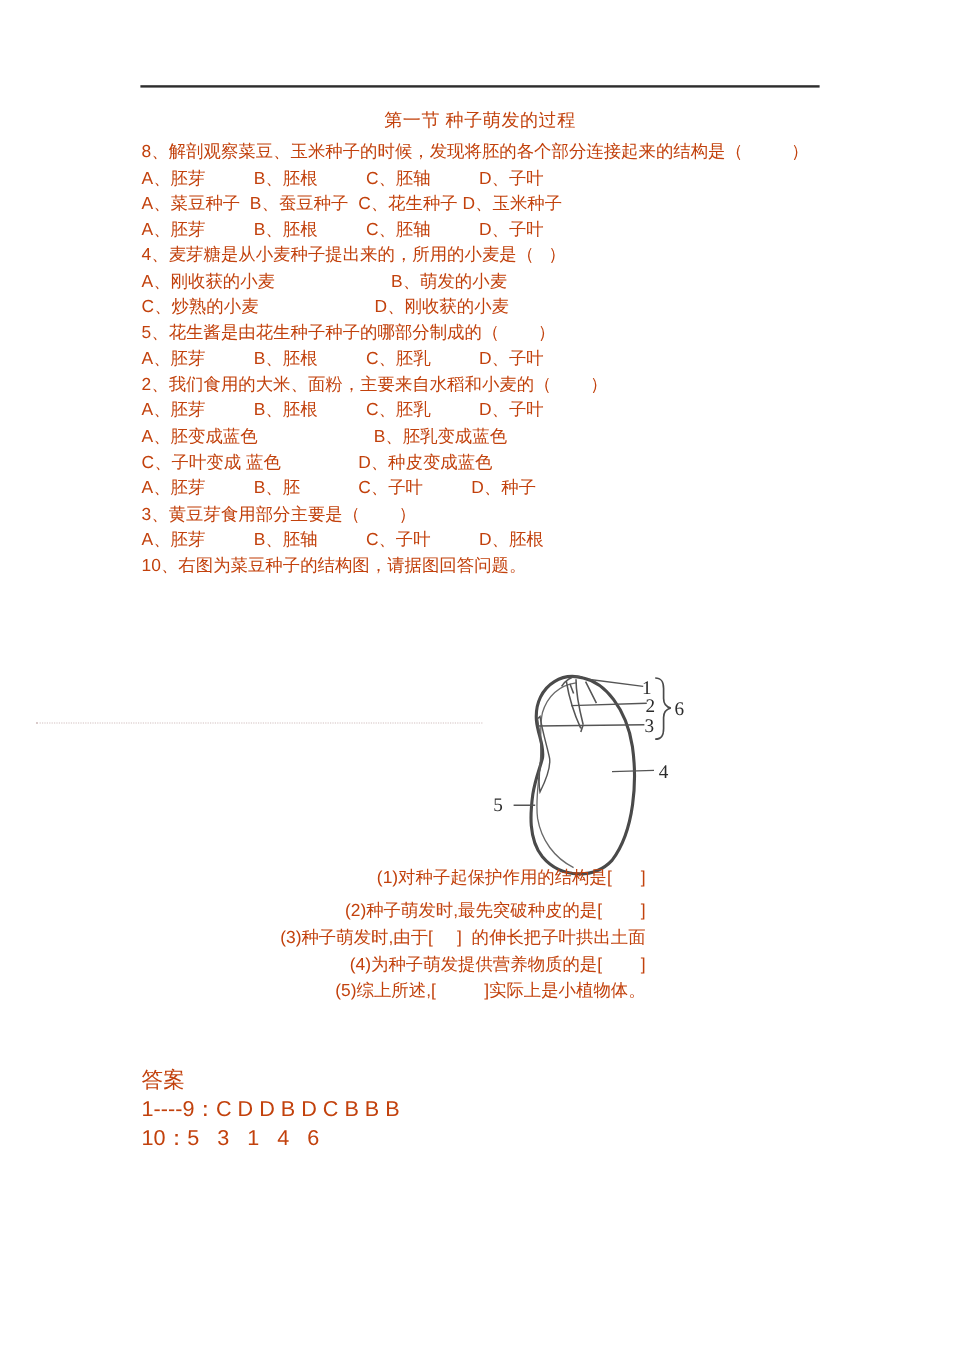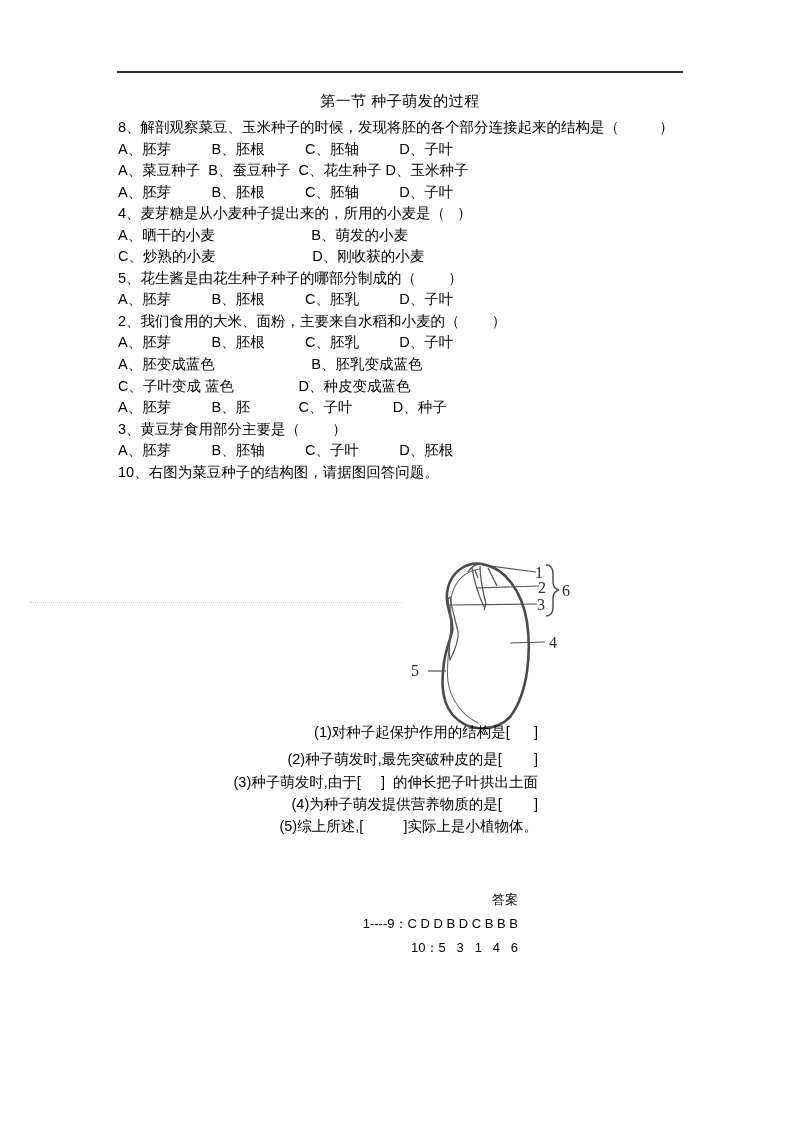--- a/index.html
+++ b/index.html
@@ -1,28 +1,28 @@
 <!DOCTYPE html>
 <html><head>
 <meta charset="utf-8">
 <style>
   html,body{margin:0;padding:0;background:#ffffff;}
   .page{position:relative;width:800px;height:1132px;background:#ffffff;
-        font-family:"Liberation Sans","DejaVu Sans",sans-serif;color:#000000;overflow:hidden;}
+        font-family:"Liberation Sans","DejaVu Sans",sans-serif;color:#c2410c;overflow:hidden;}
   .top-rule{position:absolute;left:117px;top:71px;width:566px;height:0;
         border-top:2.5px solid #2d2d2d;}
   .doc-title{position:absolute;left:117px;top:90px;width:566px;height:22px;line-height:22px;
         text-align:center;font-size:15px;letter-spacing:.5px;}
   .qblock{position:absolute;left:118px;top:117px;width:578px;}
   .qblock .line{height:21.55px;line-height:21.55px;font-size:14.5px;white-space:pre;}
   .fillins{position:absolute;left:118px;top:721px;width:420px;text-align:right;}
   .fillins .line{height:22.3px;line-height:22.3px;font-size:14.5px;white-space:pre;}
   .fillins .line:first-child{margin-bottom:5px;}
   .answers{position:absolute;left:118px;top:888px;width:400px;}
-  .answers .line{height:24px;line-height:24px;font-size:13px;white-space:pre;text-align:right;}
+  .answers .line{height:24px;line-height:24px;font-size:18px;white-space:pre;}
   .dotted-sep{position:absolute;left:30px;top:602px;width:372px;height:0;
         border-top:1px dotted #d9caca;}
   .figure{position:absolute;left:400px;top:552px;width:185px;height:185px;}
   .figure svg{display:block;}
   .fig-num{font-family:"Liberation Serif","DejaVu Serif",serif;font-size:16px;fill:#2b2b2b;}
 </style>
 </head>
 <body>
 
 <div class="page">
@@ -30,21 +30,21 @@
   <div class="top-rule"></div>
 
   <div class="doc-title">第一节 种子萌发的过程</div>
 
   <div class="qblock">
     <div class="line">8、解剖观察菜豆、玉米种子的时候，发现将胚的各个部分连接起来的结构是（          ）</div>
     <div class="line">A、胚芽          B、胚根          C、胚轴          D、子叶</div>
     <div class="line">A、菜豆种子  B、蚕豆种子  C、花生种子 D、玉米种子</div>
     <div class="line">A、胚芽          B、胚根          C、胚轴          D、子叶</div>
     <div class="line">4、麦芽糖是从小麦种子提出来的，所用的小麦是（   ）</div>
-    <div class="line">A、晒干的小麦                        B、萌发的小麦</div>
+    <div class="line">A、刚收获的小麦                        B、萌发的小麦</div>
     <div class="line">C、炒熟的小麦                        D、刚收获的小麦</div>
     <div class="line">5、花生酱是由花生种子种子的哪部分制成的（        ）</div>
     <div class="line">A、胚芽          B、胚根          C、胚乳          D、子叶</div>
     <div class="line">2、我们食用的大米、面粉，主要来自水稻和小麦的（        ）</div>
     <div class="line">A、胚芽          B、胚根          C、胚乳          D、子叶</div>
     <div class="line">A、胚变成蓝色                        B、胚乳变成蓝色</div>
     <div class="line">C、子叶变成 蓝色                D、种皮变成蓝色</div>
     <div class="line">A、胚芽          B、胚            C、子叶          D、种子</div>
     <div class="line">3、黄豆芽食用部分主要是（        ）</div>
     <div class="line">A、胚芽          B、胚轴          C、子叶          D、胚根</div>

